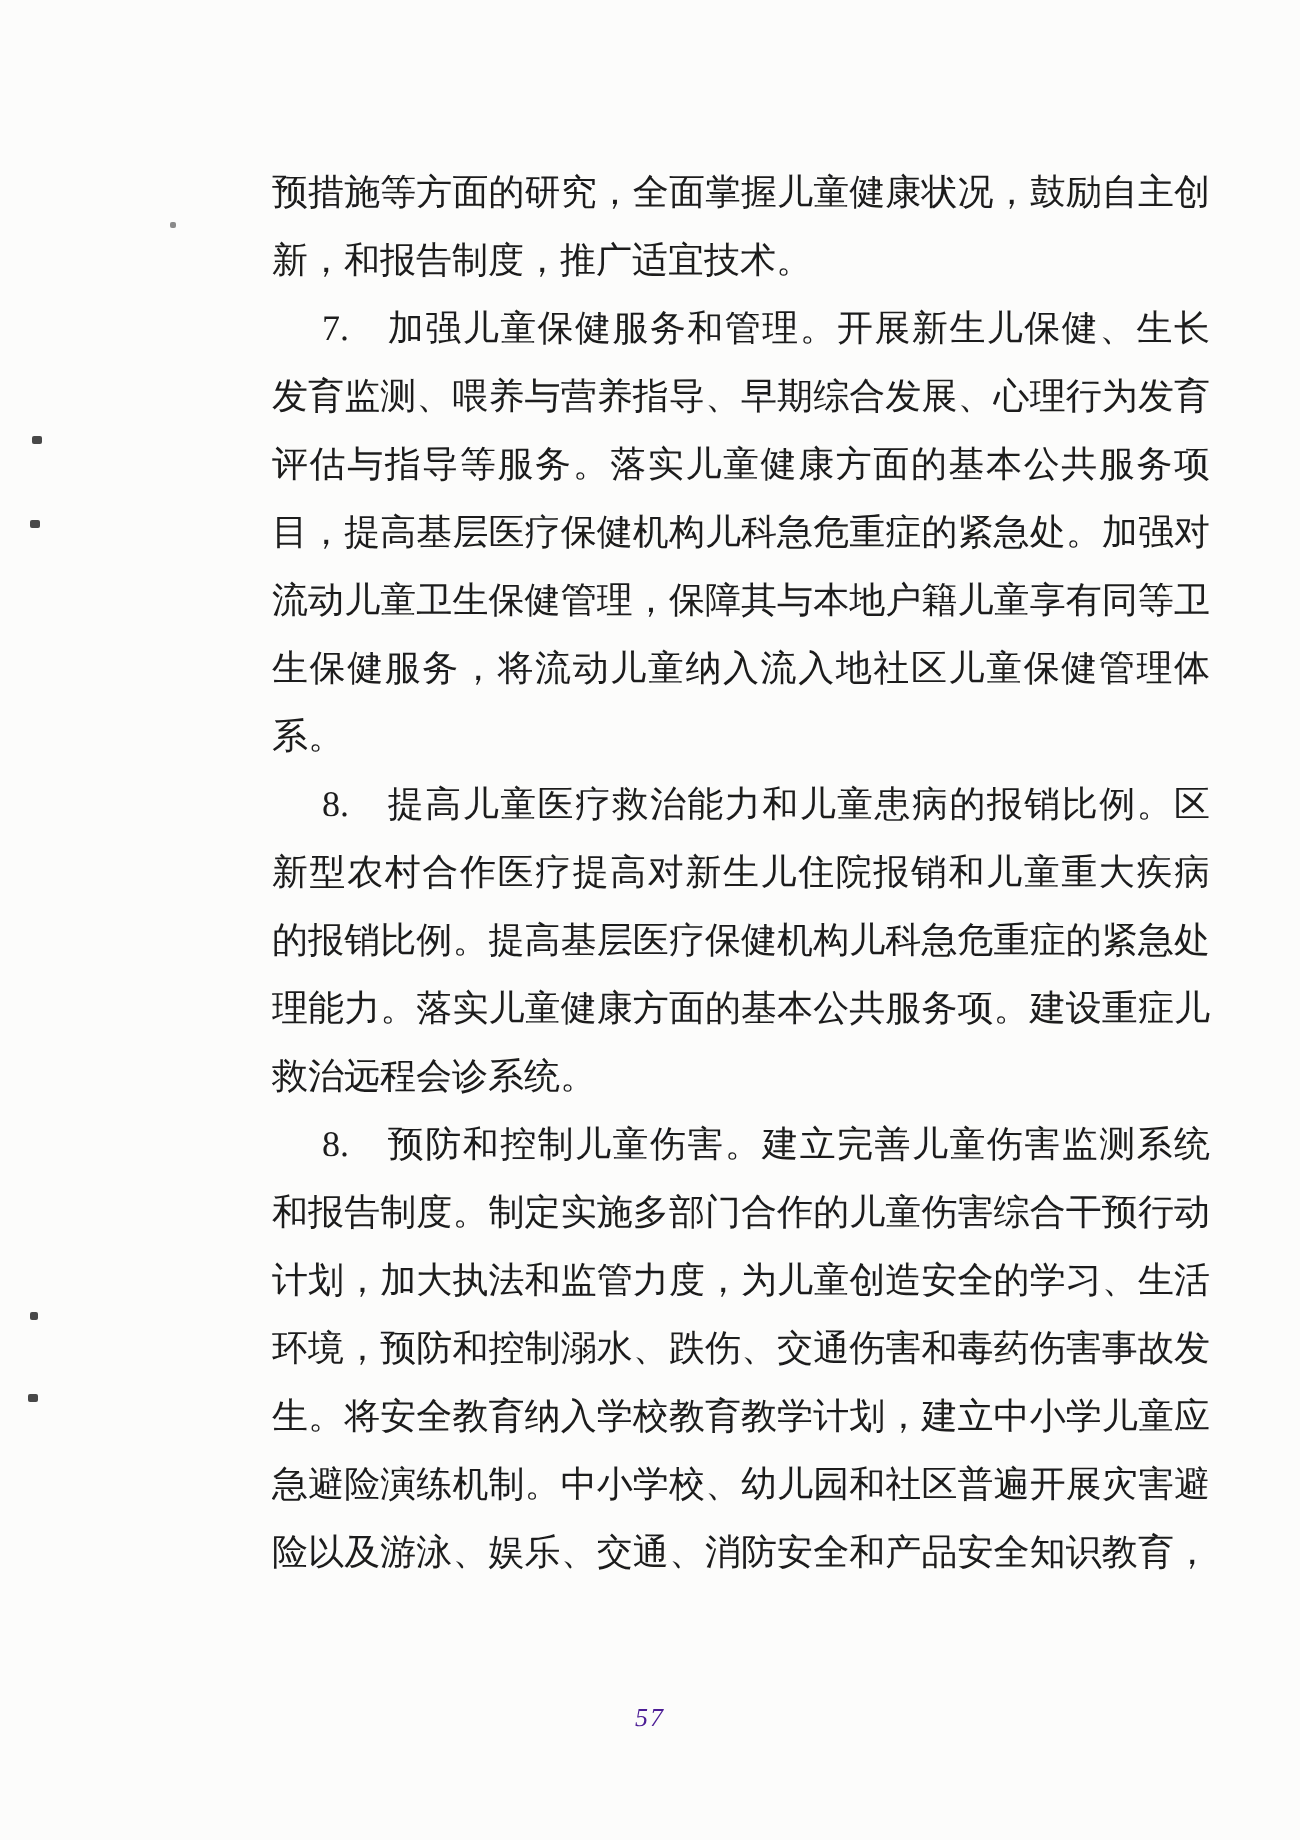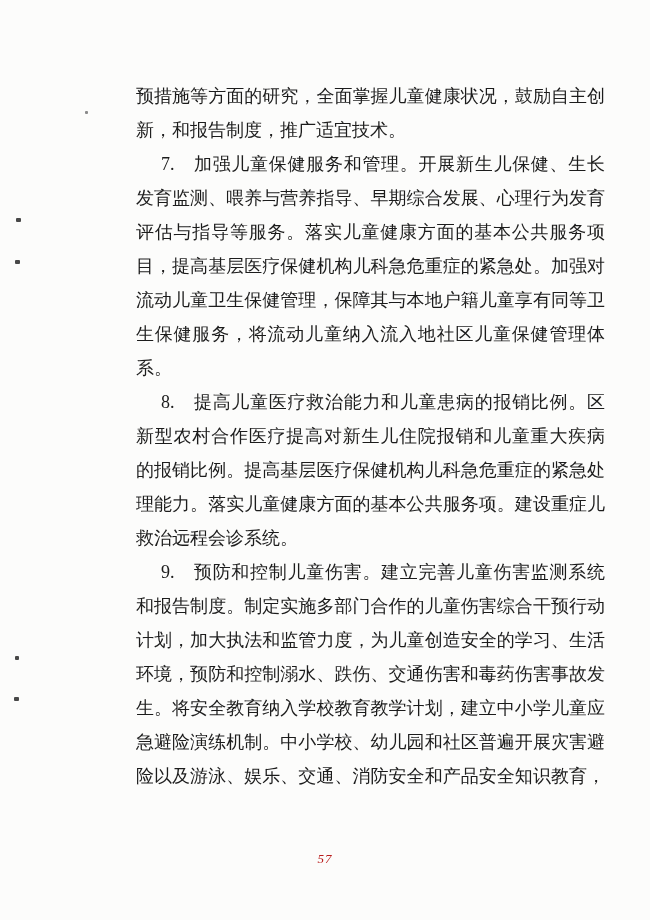--- a/index.html
+++ b/index.html
@@ -39,21 +39,21 @@
   .ind { text-indent: 25px; }
   .pagenum {
     position: absolute;
     top: 851px;
     left: 0;
     width: 650px;
     text-align: center;
     font-size: 13px;
     font-style: italic;
     letter-spacing: 1px;
-    color: #b91c1c;
+    color: #4c1d95;
   }
   
   .speck {
     position: absolute;
     background: #484848;
     border-radius: 1px;
   }
   .s1 { left: 16px; top: 218px; width: 5px; height: 4px; }
   .s2 { left: 15px; top: 260px; width: 5px; height: 4px; }
   .s3 { left: 15px; top: 656px; width: 4px; height: 4px; }
@@ -77,21 +77,21 @@
     <div class="ln j">流动儿童卫生保健管理，保障其与本地户籍儿童享有同等卫</div>
     <div class="ln j">生保健服务，将流动儿童纳入流入地社区儿童保健管理体</div>
     <div class="ln l">系。</div>
 
     <div class="ln j ind">8.　提高儿童医疗救治能力和儿童患病的报销比例。区</div>
     <div class="ln j">新型农村合作医疗提高对新生儿住院报销和儿童重大疾病</div>
     <div class="ln j">的报销比例。提高基层医疗保健机构儿科急危重症的紧急处</div>
     <div class="ln j">理能力。落实儿童健康方面的基本公共服务项。建设重症儿童</div>
     <div class="ln l">救治远程会诊系统。</div>
 
-    <div class="ln j ind">9.　预防和控制儿童伤害。建立完善儿童伤害监测系统</div>
+    <div class="ln j ind">8.　预防和控制儿童伤害。建立完善儿童伤害监测系统</div>
     <div class="ln j">和报告制度。制定实施多部门合作的儿童伤害综合干预行动</div>
     <div class="ln j">计划，加大执法和监管力度，为儿童创造安全的学习、生活</div>
     <div class="ln j">环境，预防和控制溺水、跌伤、交通伤害和毒药伤害事故发</div>
     <div class="ln j">生。将安全教育纳入学校教育教学计划，建立中小学儿童应</div>
     <div class="ln j">急避险演练机制。中小学校、幼儿园和社区普遍开展灾害避</div>
     <div class="ln j">险以及游泳、娱乐、交通、消防安全和产品安全知识教育，</div>
   </div>
 
   <div class="pagenum">57</div>
 

